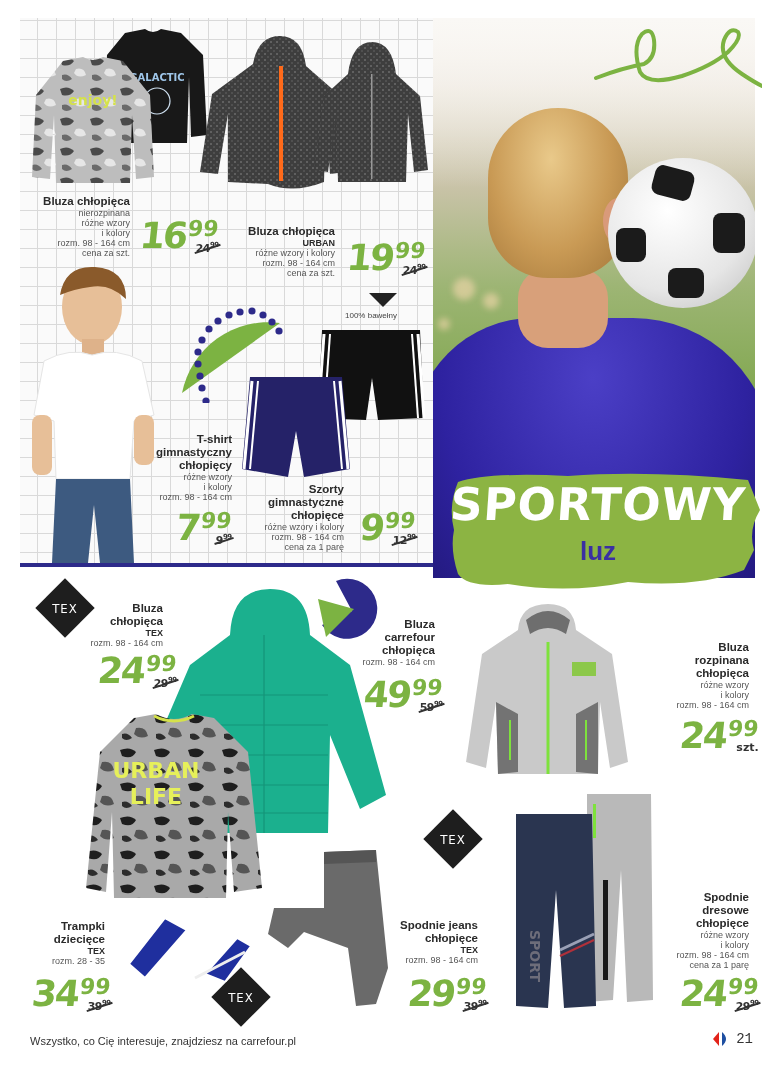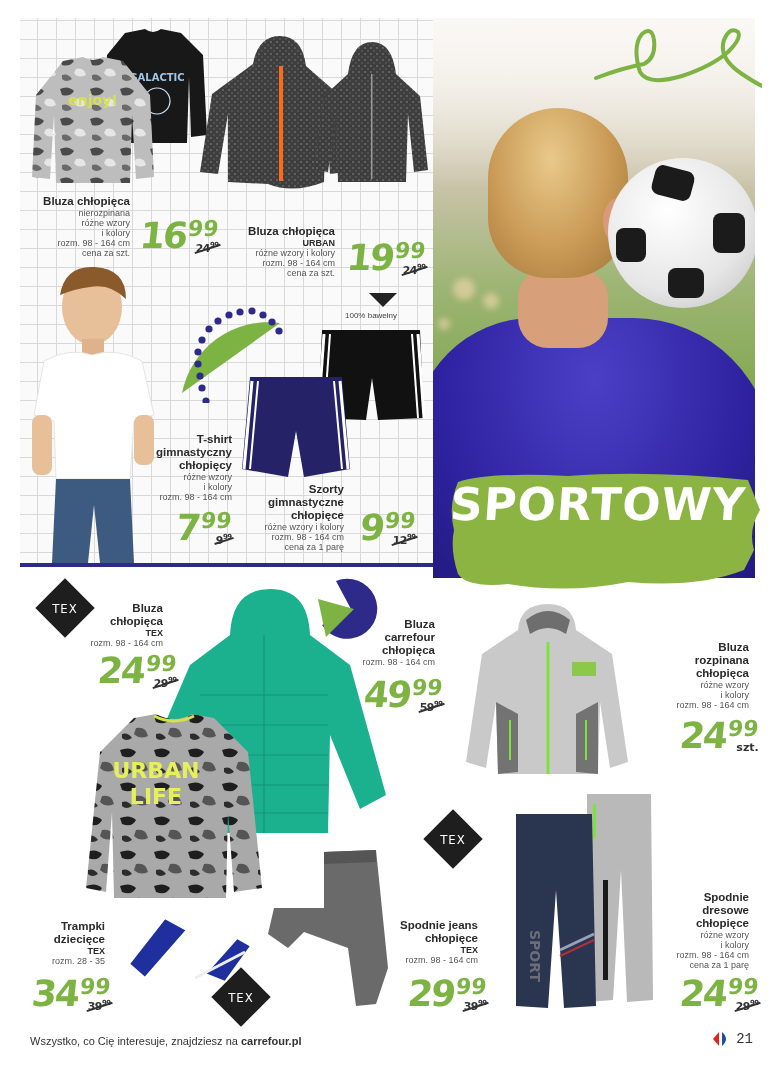--- a/index.html
+++ b/index.html
@@ -53,21 +53,21 @@
   .price .old::after { content: ""; position: absolute; left: -2px; right: -2px; top: 50%; height: 1.5px; background: #333; transform: rotate(-18deg); }
   .price .unit { position: absolute; right: 0; font-size: 11px; color: #333; font-weight: bold; }
 
   .item { position: absolute; }
 
   .cotton-note { position: absolute; left: 345px; top: 293px; width: 75px; text-align: left; }
   .cotton-note .arrow { width: 0; height: 0; margin: 0 auto; border-left: 14px solid transparent; border-right: 14px solid transparent; border-top: 14px solid #222; }
   .cotton-note .txt { font-size: 8px; color: #444; margin-top: 4px; }
 
   .footer { position: absolute; left: 30px; top: 1035px; font-size: 11px; color: #333; }
-  .footer b { font-weight: bold; }
+  .footer b { font-weight: normal; }
   .page-num { position: absolute; right: 22px; top: 1031px; display: flex; align-items: center; gap: 6px; font-size: 14px; color: #333; font-family: Liberation Mono, monospace; }
   .logo { width: 18px; height: 16px; position: relative; }
 </style>
 </head>
 <body>
 
 <div class="grid-panel"></div>
 <div class="divider-line"></div>
 
 <svg class="item" style="left:95px;top:25px" width="115" height="120" viewBox="0 0 115 120">
@@ -223,20 +223,21 @@
 
 <svg class="squiggle" viewBox="0 0 170 70">
   <path d="M4 56 Q30 46 52 42 Q64 36 62 18 Q60 4 50 12 Q40 24 48 50 Q56 64 90 54 Q120 44 136 30 Q150 16 146 10 Q138 4 132 18 Q126 36 150 52 Q162 60 170 64" stroke="#7cb342" stroke-width="4" fill="none" stroke-linecap="round"></path>
 </svg>
 
 <div class="banner">
   <svg width="315" height="125" viewBox="0 0 315 125">
     <path d="M10 12 Q40 2 120 6 Q200 0 300 10 L312 40 Q300 60 306 80 L296 100 Q250 118 180 112 Q120 124 60 114 Q20 118 10 104 Q2 80 6 60 Q0 36 10 12 Z" fill="#8cb443"></path>
   </svg>
   <div class="title">SPORTOWY</div>
+  <div class="sub">luz</div>
 </div>
 
 <div class="tex-badge" style="left:44px;top:587px">
     <span>TEX</span>
   </div>
 <div class="tex-badge" style="left:432px;top:818px">
     <span>TEX</span>
   </div>
 <div class="tex-badge" style="left:220px;top:976px">
     <span>TEX</span>

